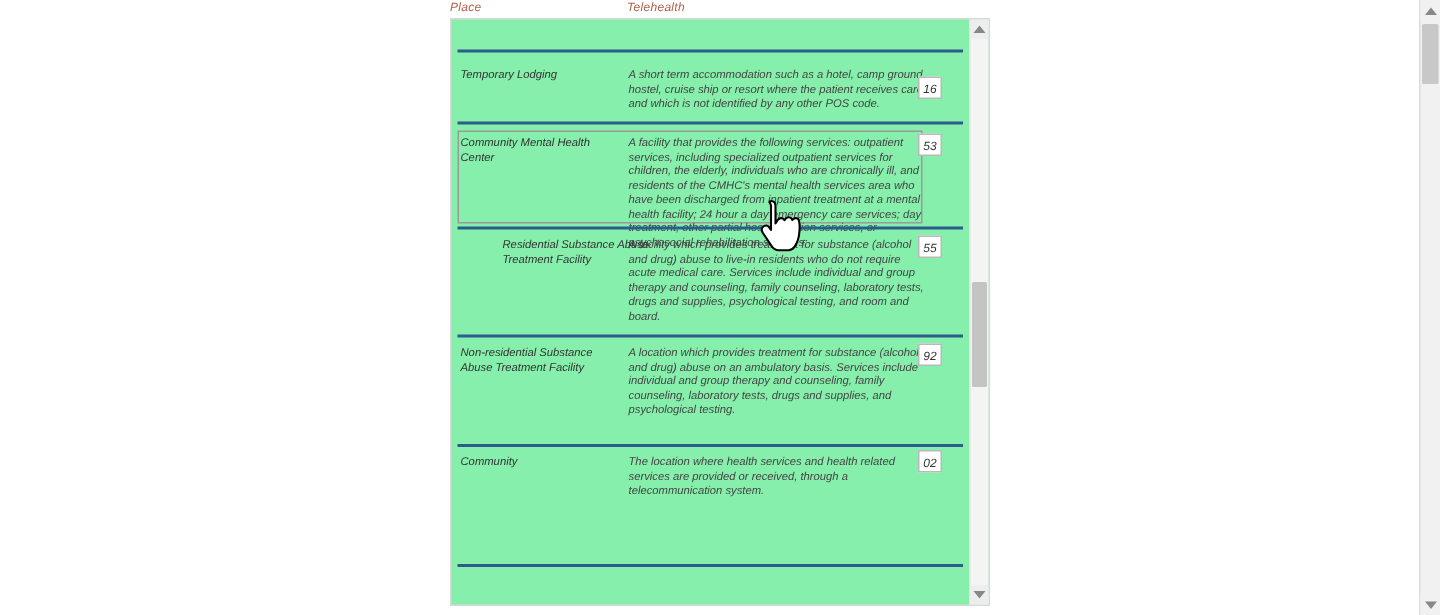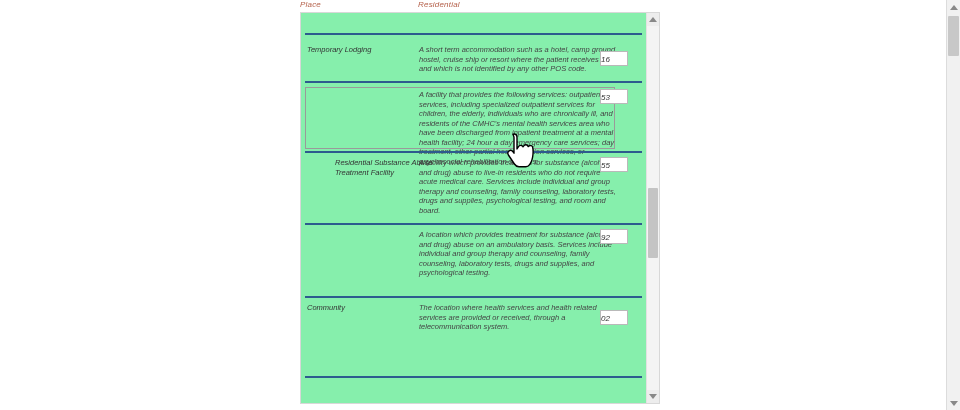--- a/index.html
+++ b/index.html
@@ -168,28 +168,29 @@
     left: 118px;
     width: 200px;
     font-size: 7.5px;
     font-style: italic;
     color: #444444;
     line-height: 9.5px;
   }
   .code-box {
     position: absolute;
     right: 18px;
-    width: 28px;
+    width: 16px;
     height: 15px;
     border: 1px solid #b9b9b9;
     background: #ffffff;
     font-size: 8px;
     font-style: italic;
     color: #333;
     line-height: 15px;
+    text-align: center;
     box-sizing: border-box;
   }
   .row-selected-box {
     position: absolute;
     left: 4px;
     width: 310px;
     border: 1px solid #9a9a9a;
     box-sizing: border-box;
     pointer-events: none;
   }
@@ -204,59 +205,61 @@
     pointer-events: none;
   }
 </style>
 </head>
 <body>
 
 <div class="screen">
 
   <div class="header-row">
     <div class="col-head col-head-place">Place</div>
-    <div class="col-head col-head-desc">Residential</div>
+    <div class="col-head col-head-desc">Telehealth</div>
   </div>
 
   <div class="panel">
     <div class="panel-inner">
       <div class="rows">
 
         <div class="row" style="height:66px;">
           <div class="row-divider" style="top:20px;"></div>
           <div class="cell-place" style="top:32px;">Temporary Lodging</div>
           <div class="cell-desc" style="top:32px;">A short term accommodation such as a hotel, camp ground, hostel, cruise ship or resort where the patient receives care, and which is not identified by any other POS code.</div>
           <div class="code-box" style="top:38px;">16</div>
         </div>
 
         <div class="row" style="height:70px;">
           <div class="row-divider" style="top:2px;"></div>
           <div class="row-selected-box" style="top:8px; height:62px;"></div>
+          <div class="cell-place" style="top:11px;">Community Mental Health Center</div>
           <div class="cell-desc" style="top:11px;">A facility that provides the following services: outpatient services, including specialized outpatient services for children, the elderly, individuals who are chronically ill, and residents of the CMHC's mental health services area who have been discharged from inpatient treatment at a mental health facility; 24 hour a day emergency care services; day treatment, other partial hospitalization services, or psychosocial rehabilitation services;</div>
           <div class="code-box" style="top:10px;">53</div>
         </div>
 
         <div class="row" style="height:72px;">
           <div class="row-divider" style="top:2px;"></div>
           <div class="cell-place" style="top:9px;margin-left:28px;">Residential Substance Abuse Treatment Facility</div>
           <div class="cell-desc" style="top:9px;">A facility which provides treatment for substance (alcohol and drug) abuse to live-in residents who do not require acute medical care. Services include individual and group therapy and counseling, family counseling, laboratory tests, drugs and supplies, psychological testing, and room and board.</div>
           <div class="code-box" style="top:8px;">55</div>
         </div>
 
         <div class="row" style="height:73px;">
           <div class="row-divider" style="top:2px;"></div>
+          <div class="cell-place" style="top:9px;">Non-residential Substance Abuse Treatment Facility</div>
           <div class="cell-desc" style="top:9px;">A location which provides treatment for substance (alcohol and drug) abuse on an ambulatory basis.  Services include individual and group therapy and counseling, family counseling, laboratory tests, drugs and supplies, and psychological testing.</div>
           <div class="code-box" style="top:8px;">92</div>
         </div>
 
         <div class="row" style="height:80px;">
           <div class="row-divider" style="top:2px;"></div>
           <div class="cell-place" style="top:9px;">Community</div>
           <div class="cell-desc" style="top:9px;">The location where health services and health related services are provided or received, through a telecommunication system.</div>
-          <div class="code-box" style="top:16px;">02</div>
+          <div class="code-box" style="top:6px;">02</div>
         </div>
 
         <div class="row" style="height:10px;">
           <div class="row-divider" style="top:2px;"></div>
         </div>
 
       </div>
     </div>
 
     <div class="inner-scrollbar">

